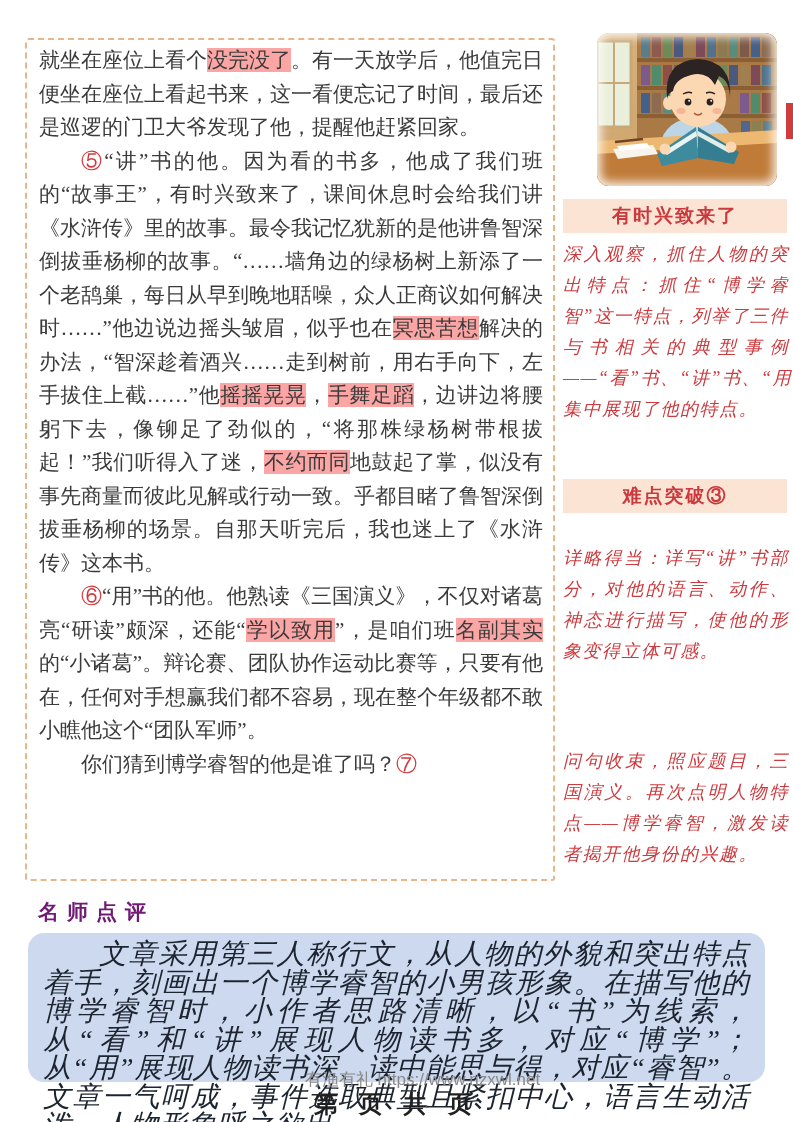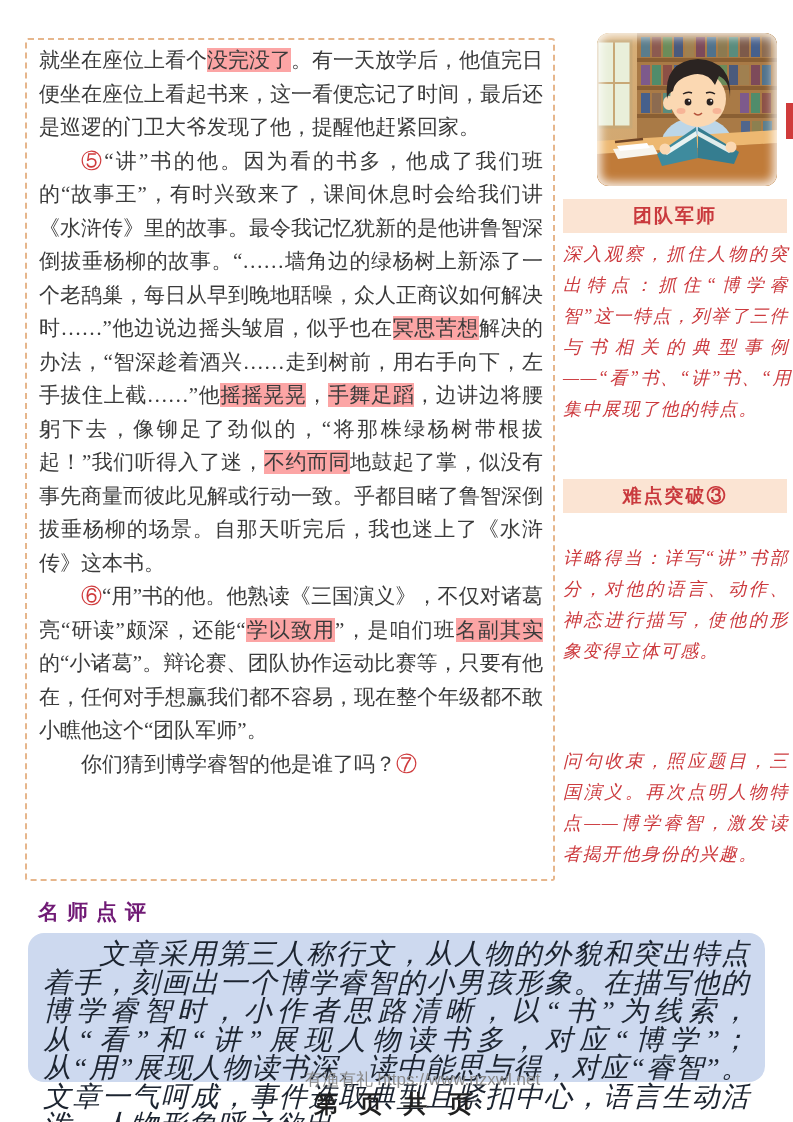--- a/index.html
+++ b/index.html
@@ -176,21 +176,21 @@
     <polygon points="66,119 99,98 100,103 70,122" fill="#e9f3f2"></polygon>
     <polygon points="136,117 101,98 101,103 132,120" fill="#dfecec"></polygon>
 
     <circle cx="68" cy="116" r="5.5" fill="#fbd8b2"></circle>
     <circle cx="134" cy="114" r="5.5" fill="#fbd8b2"></circle>
   </svg>
   <div class="vignette"></div>
 </div>
 
 <div id="note-header-2" class="note-header">
-  <span>团队军师</span>
+  <span>有时兴致来了</span>
 </div>
 <p id="note-body-2" class="note-body">深入观察，抓住人物的突出特点：抓住“博学睿智”这一特点，列举了三件与书相关的典型事例——“看”书、“讲”书、“用”书，集中展现了他的特点。</p>
 
 <div id="note-header-3" class="note-header">
   <span>难点突破③</span>
 </div>
 <p id="note-body-3" class="note-body">详略得当：详写“讲”书部分，对他的语言、动作、神态进行描写，使他的形象变得立体可感。</p>
 
 <p id="note-body-4" class="note-body">问句收束，照应题目，三国演义。再次点明人物特点——博学睿智，激发读者揭开他身份的兴趣。</p>
 

